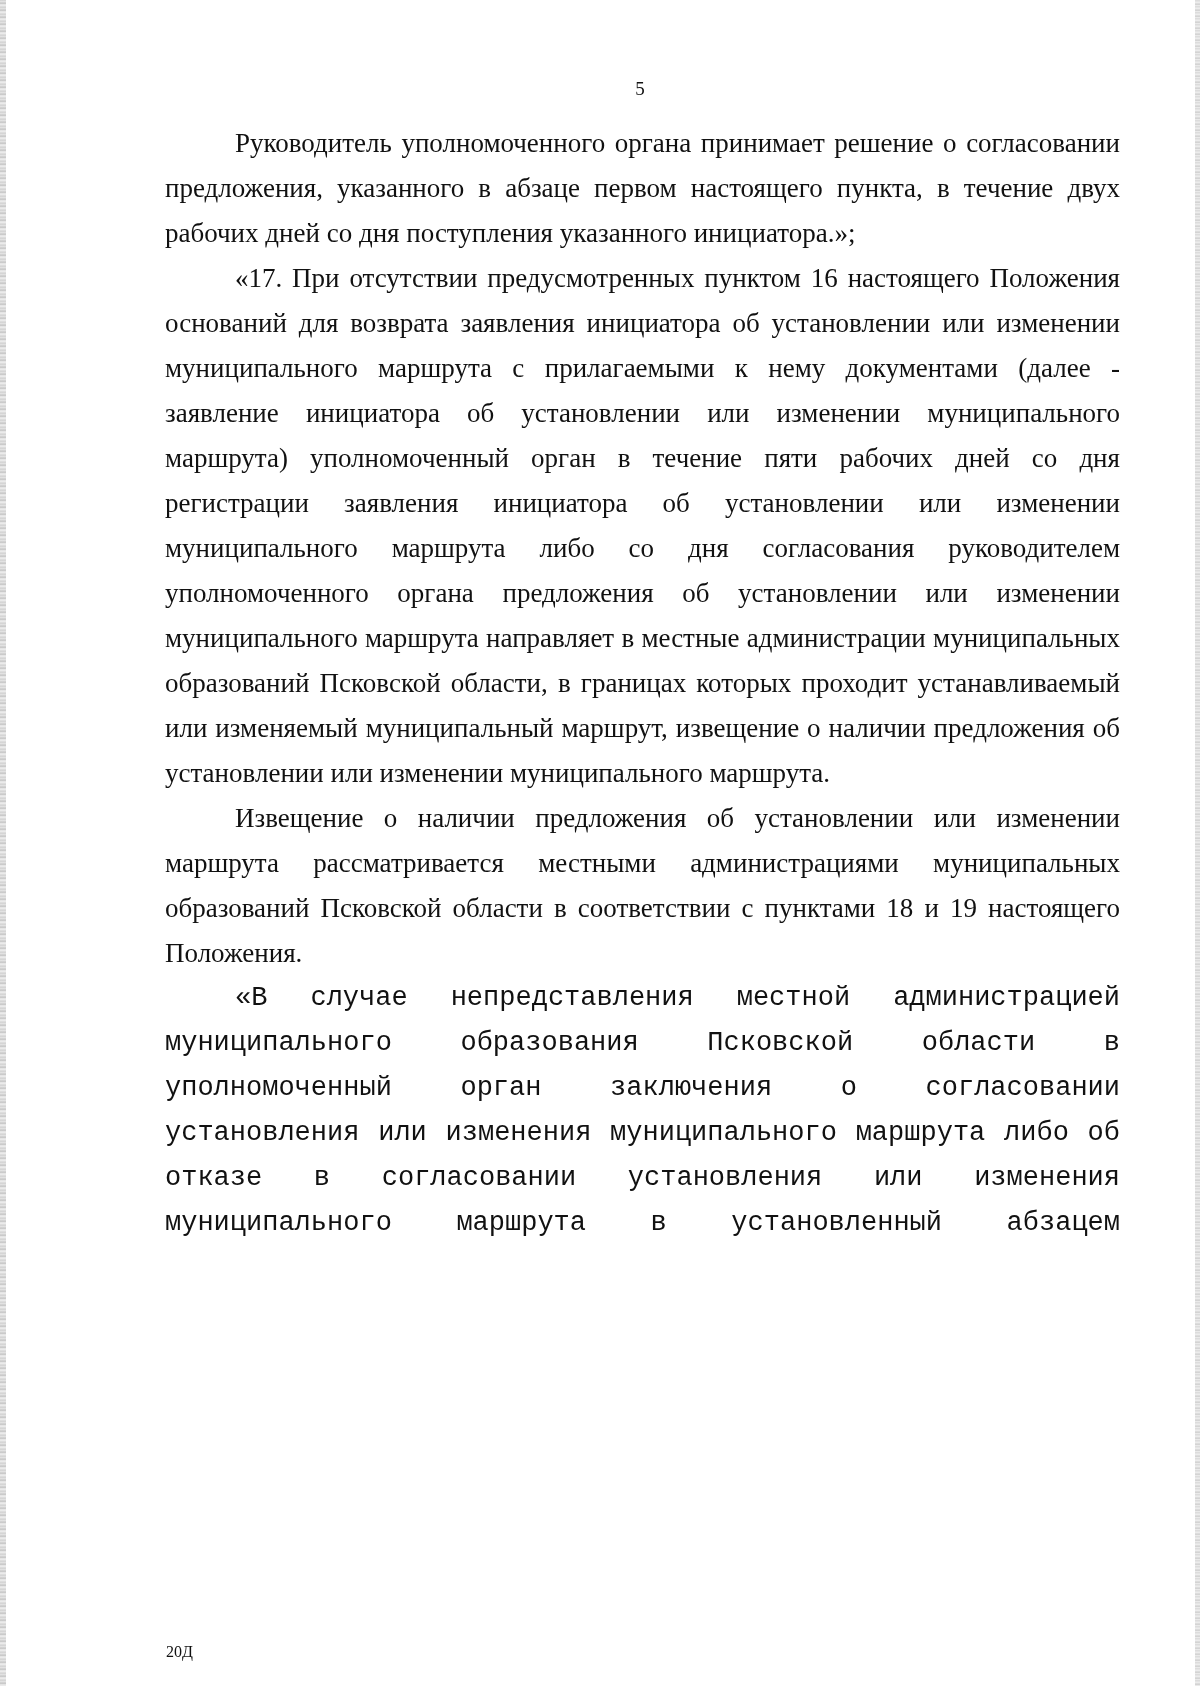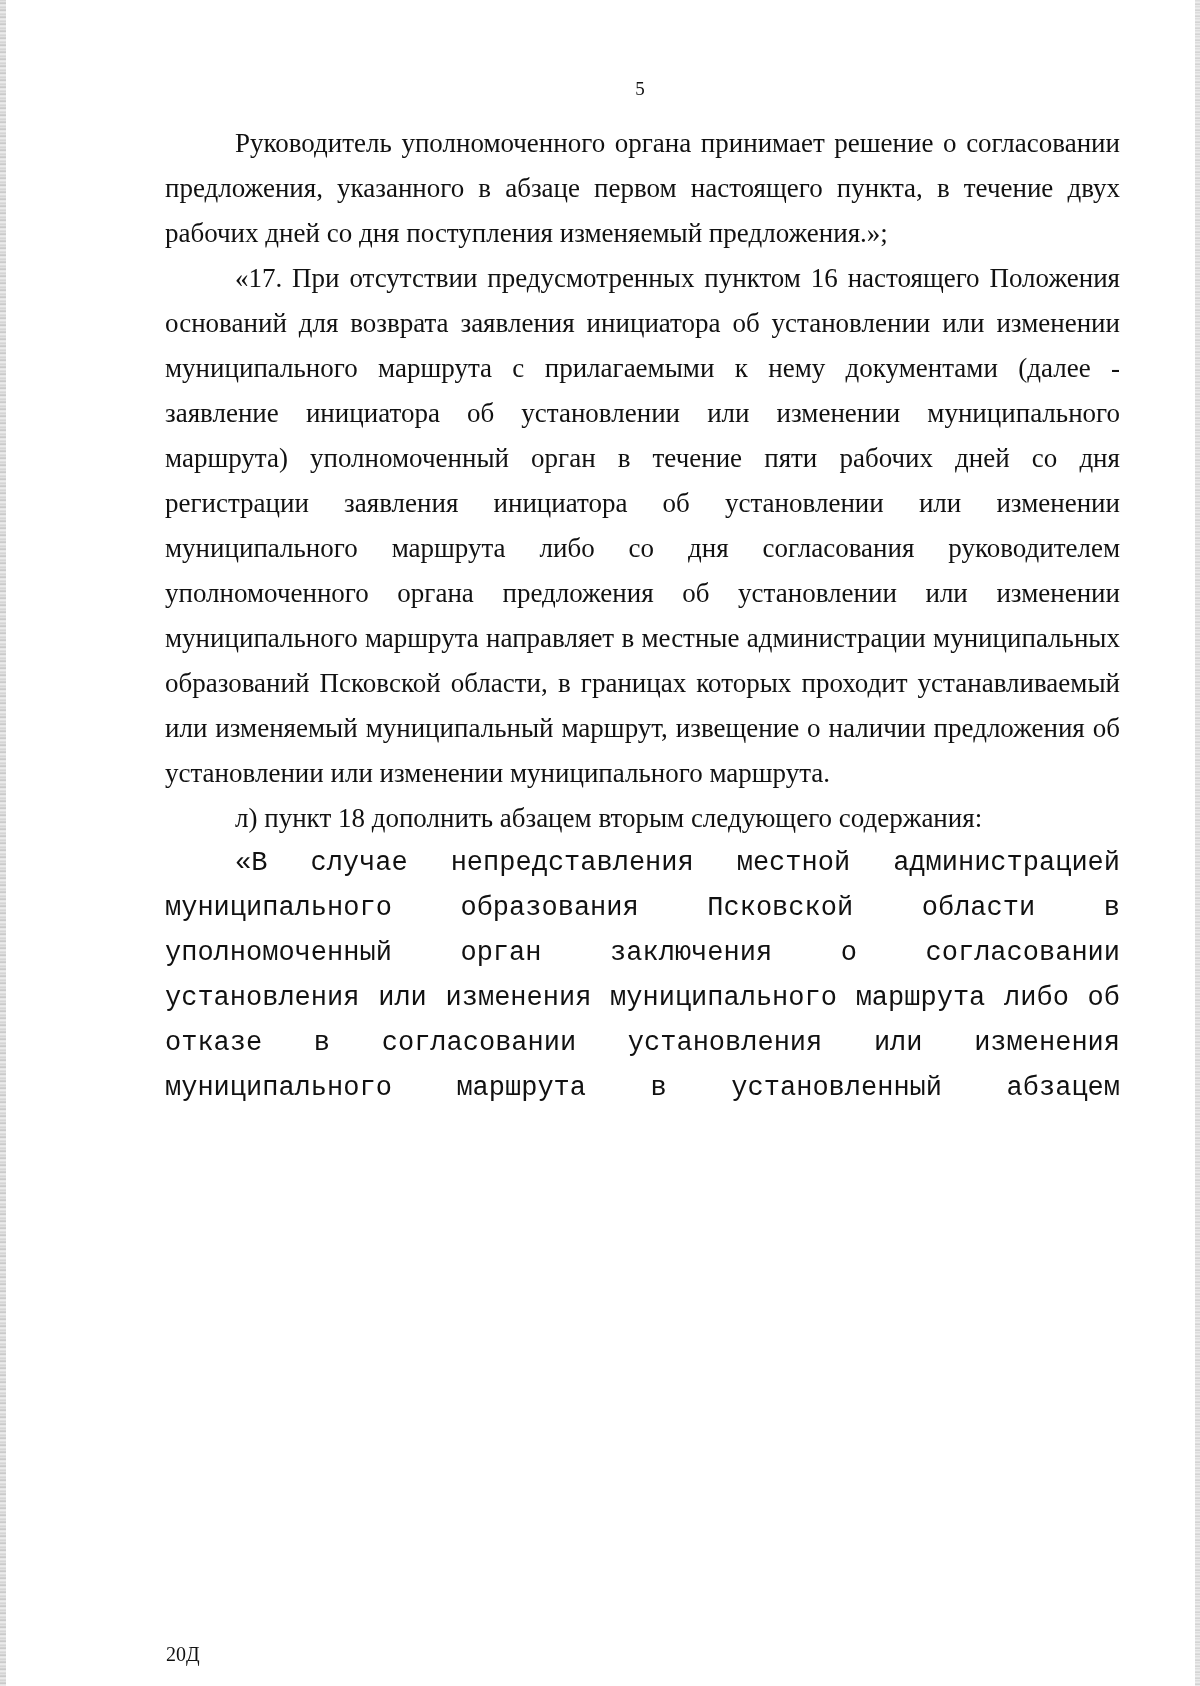--- a/index.html
+++ b/index.html
@@ -18,31 +18,31 @@
   .page-number {
     position:absolute; top:78px; left:0; width:1280px; text-align:center; font-size:19px;
   }
   .content {
     position:absolute; left:165px; top:121px; width:955px;
     font-size:27px; line-height:45px;
   }
   .p { margin:0; text-align:justify; text-align-last:left; }
   .indent { text-indent:70px; }
   .footer-code {
-    position:absolute; left:166px; top:1643px; font-size:20px;
+    position:absolute; left:166px; top:1643px; font-size:16px;
   }
 </style>
 </head>
 <body>
 
 <div class="scan-edge-left"></div>
 <div class="scan-edge-right"></div>
 
 <div class="page-number">5</div>
 
 <div class="content">
-  <p class="p indent">Руководитель уполномоченного органа принимает решение о согласовании предложения, указанного в абзаце первом настоящего пункта, в течение двух рабочих дней со дня поступления изменяемый предложения.»;</p>
+  <p class="p indent">Руководитель уполномоченного органа принимает решение о согласовании предложения, указанного в абзаце первом настоящего пункта, в течение двух рабочих дней со дня поступления указанного инициатора.»;</p>
   <p class="p indent">«17. При отсутствии предусмотренных пунктом 16 настоящего Положения оснований для возврата заявления инициатора об установлении или изменении муниципального маршрута с прилагаемыми к нему документами (далее - заявление инициатора об установлении или изменении муниципального маршрута) уполномоченный орган в течение пяти рабочих дней со дня регистрации заявления инициатора об установлении или изменении муниципального маршрута либо со дня согласования руководителем уполномоченного органа предложения об установлении или изменении муниципального маршрута направляет в местные администрации муниципальных образований Псковской области, в границах которых проходит устанавливаемый или изменяемый муниципальный маршрут, извещение о наличии предложения об установлении или изменении муниципального маршрута.</p>
-  <p class="p indent">л) пункт 18 дополнить абзацем вторым следующего содержания:</p>
+  <p class="p indent">Извещение о наличии предложения об установлении или изменении маршрута рассматривается местными администрациями муниципальных образований Псковской области в соответствии с пунктами 18 и 19 настоящего Положения.</p>
   <p class="p indent" style="text-align-last:justify;font-family:Liberation Mono, monospace;">«В случае непредставления местной администрацией муниципального образования Псковской области в уполномоченный орган заключения о согласовании установления или изменения муниципального маршрута либо об отказе в согласовании установления или изменения муниципального маршрута в установленный абзацем</p>
 </div>
 
 <div class="footer-code">20Д</div>
 
 </body></html>

